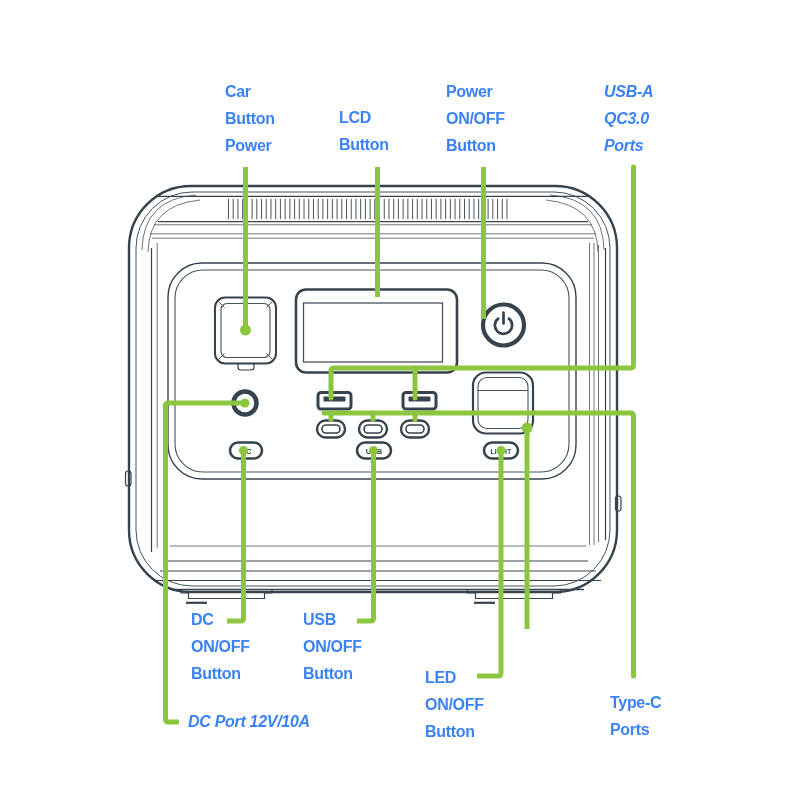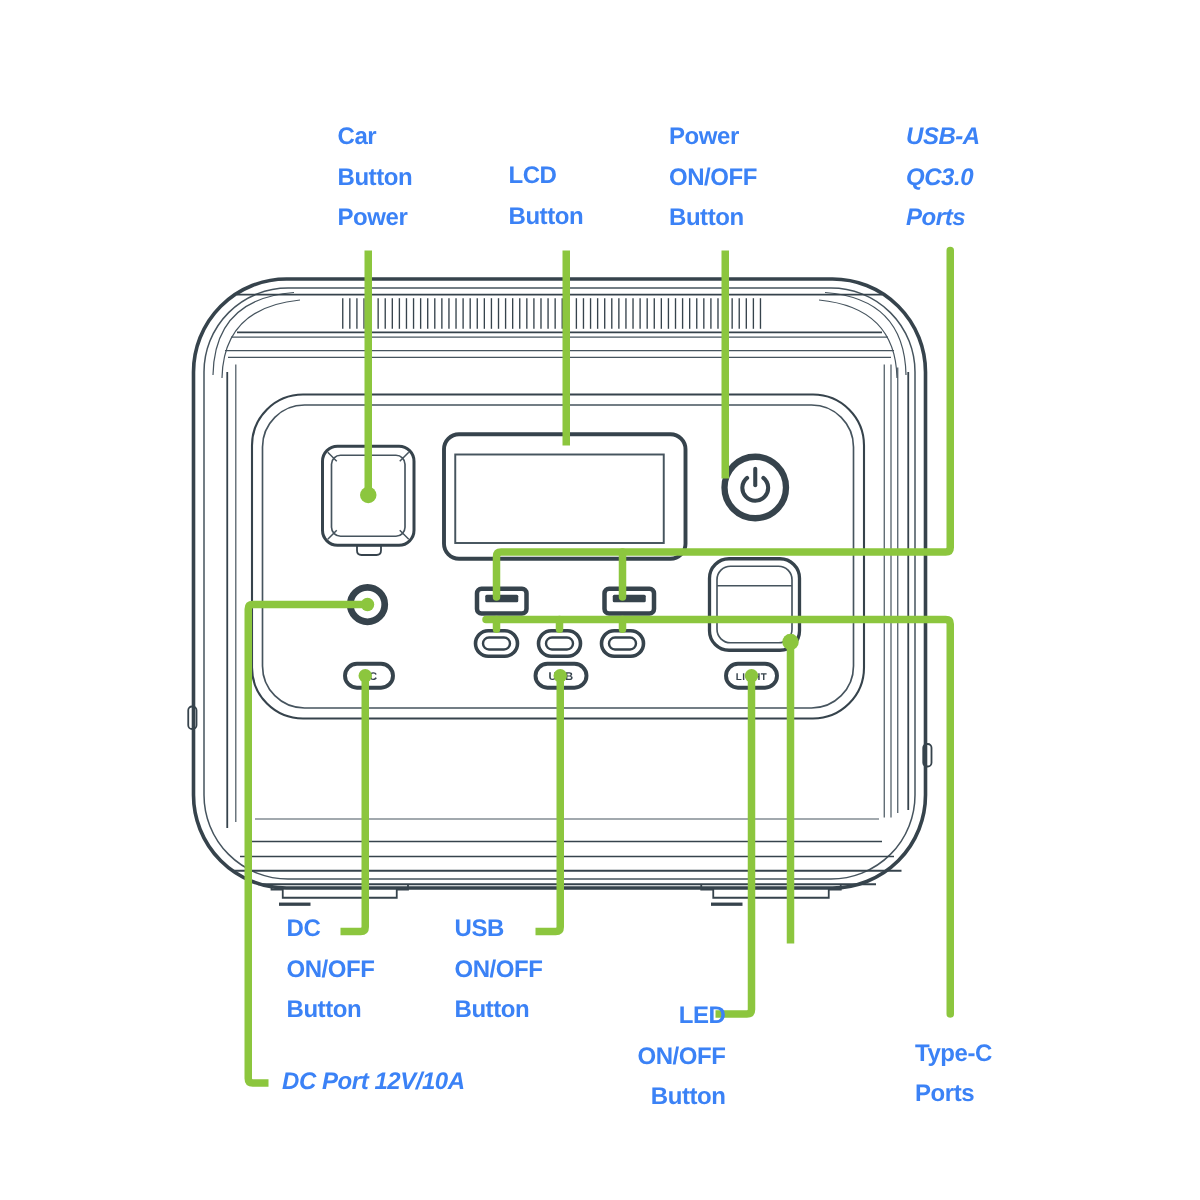--- a/index.html
+++ b/index.html
@@ -7,21 +7,21 @@
   .stage{position:relative;width:800px;height:800px;overflow:hidden;background:#fff;}
   .stage svg{position:absolute;left:0;top:0;}
   .label{position:absolute;color:#3b82f6;font-weight:bold;font-size:16px;line-height:27px;
          letter-spacing:-0.3px;white-space:nowrap;}
   .lbl-car{left:225px;top:78px;}
   .lbl-lcd{left:339px;top:104px;}
   .lbl-power{left:446px;top:78px;}
   .lbl-usba{left:604px;top:78px;font-style:italic;}
   .lbl-dcbtn{left:191px;top:606px;}
   .lbl-usbbtn{left:303px;top:606px;}
-  .lbl-ledbtn{left:425px;top:664px;text-align:right;}
+  .lbl-ledbtn{left:425px;top:664px;}
   .lbl-ledlight{left:516px;top:640px;}
   .lbl-typec{left:610px;top:689px;}
   .lbl-dcport{left:188px;top:708px;font-style:italic;}
   
   .ink{stroke:#36434C;fill:none;}
   .thin{stroke:#46545E;fill:none;}
   #vent-slats line{stroke:#36434C;stroke-width:0.9;}
   .green{stroke:#8CC63E;fill:none;stroke-width:5;}
   .gdot{fill:#8CC63E;stroke:none;}
   .btn-txt{font-family:"Liberation Sans",sans-serif;font-weight:bold;fill:#36434C;

